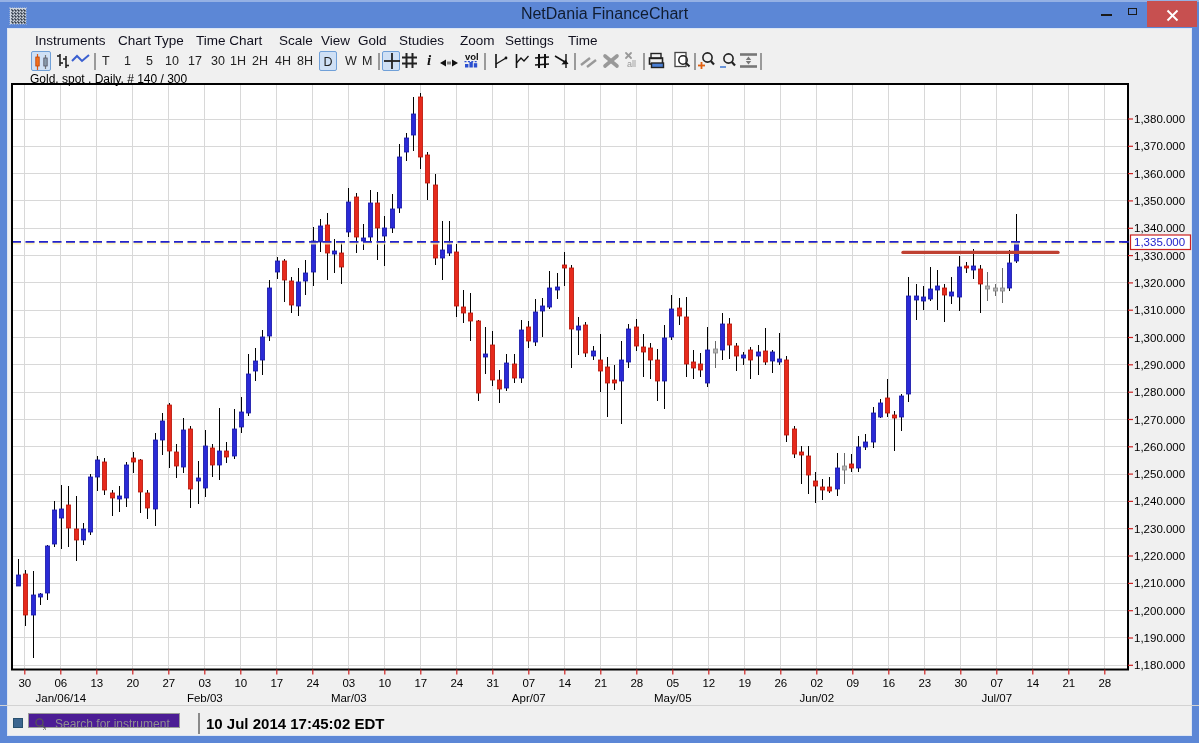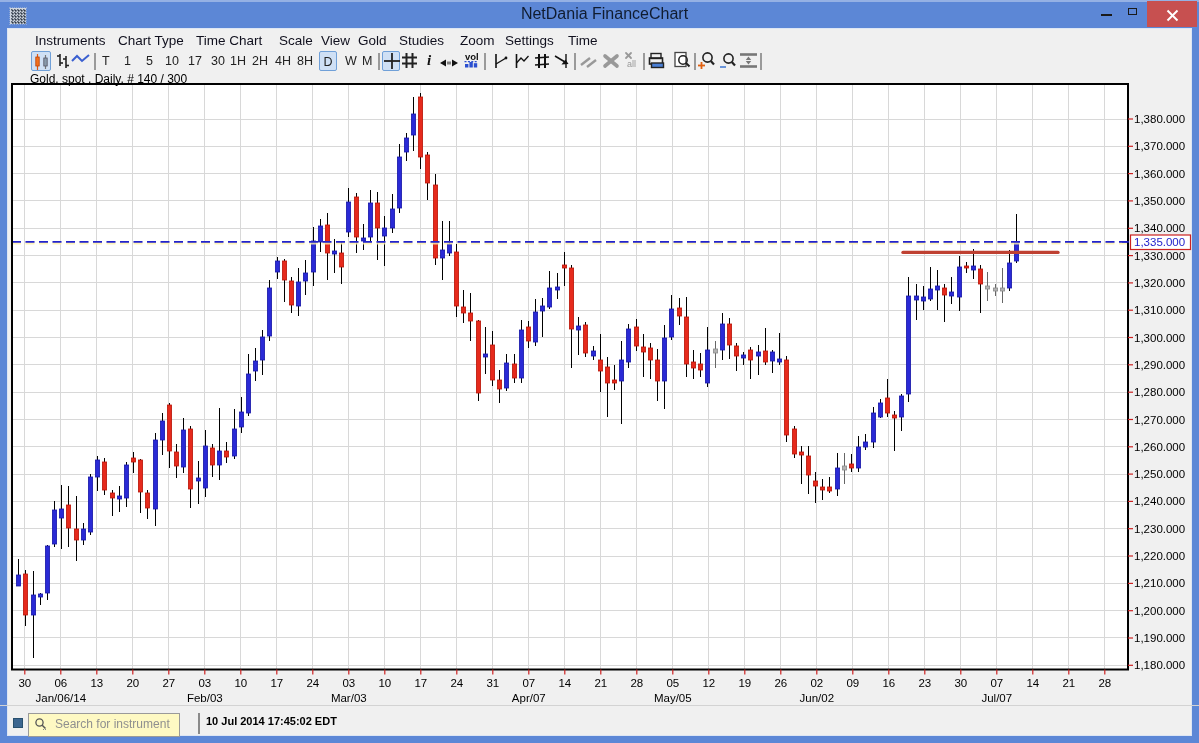--- a/index.html
+++ b/index.html
@@ -13,21 +13,21 @@
 .tbar .sep{position:absolute;top:3px;width:1.5px;height:17px;background:#9a9a9a}
 .tt{position:absolute;top:4px;font-size:12.5px;color:#222}
 .btn{position:absolute;top:1px;height:20px;background:#cfe0f5;border:1px solid #70a0d8;border-radius:2px;text-align:center}
 .btn .tt{top:2px}
 .btn svg{margin-top:0px}
 .ti{position:absolute;top:53px}
 .tbar .ti{top:2px}
 .glabel{position:absolute;left:30px;top:71.5px;font-size:12px;color:#000}
 #chart{position:absolute;left:0;top:0}
 .sbar{position:absolute;left:0;top:705px;width:1199px;height:31px;border-top:1px solid #d3d3d3}
-.sbox{position:absolute;left:28px;top:7px;width:152px;height:24px;background:#fef9c3;border:1px solid #9a9a9a}
+.sbox{position:absolute;left:28px;top:7px;width:152px;height:15px;background:#4c1d95;border:1px solid #9a9a9a}
 </style></head>
 <body>
 <div id="win">
  <div id="inner"></div>
  <svg id="chart" width="1199" height="743" viewBox="0 0 1199 743">
       <rect x="12" y="84" width="1116" height="585.5" fill="#ffffff"></rect>
       <g stroke="#d8d8d8" stroke-width="1">
         <line x1="12" y1="119.5" x2="1128" y2="119.5"></line>
         <line x1="12" y1="146.5" x2="1128" y2="146.5"></line>
         <line x1="12" y1="173.5" x2="1128" y2="173.5"></line>
@@ -597,14 +597,14 @@
  <div style="position:absolute;left:12.5px;top:12px;width:10px;height:10px;background:#3c6690;border:1px solid #28506e"></div>
  <div class="sbox">
    <div style="position:absolute;left:5px;top:3px"><svg width="14" height="14" viewBox="0 0 14 14">
             <circle cx="5.5" cy="5.5" r="3.6" fill="none" stroke="#555" stroke-width="1.3"></circle>
             <line x1="8.2" y1="8.2" x2="11.5" y2="11.5" stroke="#555" stroke-width="1.5"></line>
             <line x1="9" y1="12.5" x2="12" y2="12.5" stroke="#888" stroke-width="1" stroke-dasharray="1,1"></line>
           </svg></div>
    <span style="position:absolute;left:26px;top:2.5px;font-size:12px;color:#8f8f8f">Search for instrument</span>
  </div>
  <div style="position:absolute;left:198px;top:7px;width:1.5px;height:21px;background:#8a8a8a"></div>
- <div style="position:absolute;left:206px;top:9px;font-size:11px;font-weight:bold;color:#000">10 Jul 2014 17:45:02 EDT</div>
+ <div style="position:absolute;left:206px;top:9px;font-size:15px;font-weight:bold;color:#000">10 Jul 2014 17:45:02 EDT</div>
 </div>
 </div>
 </body></html>

